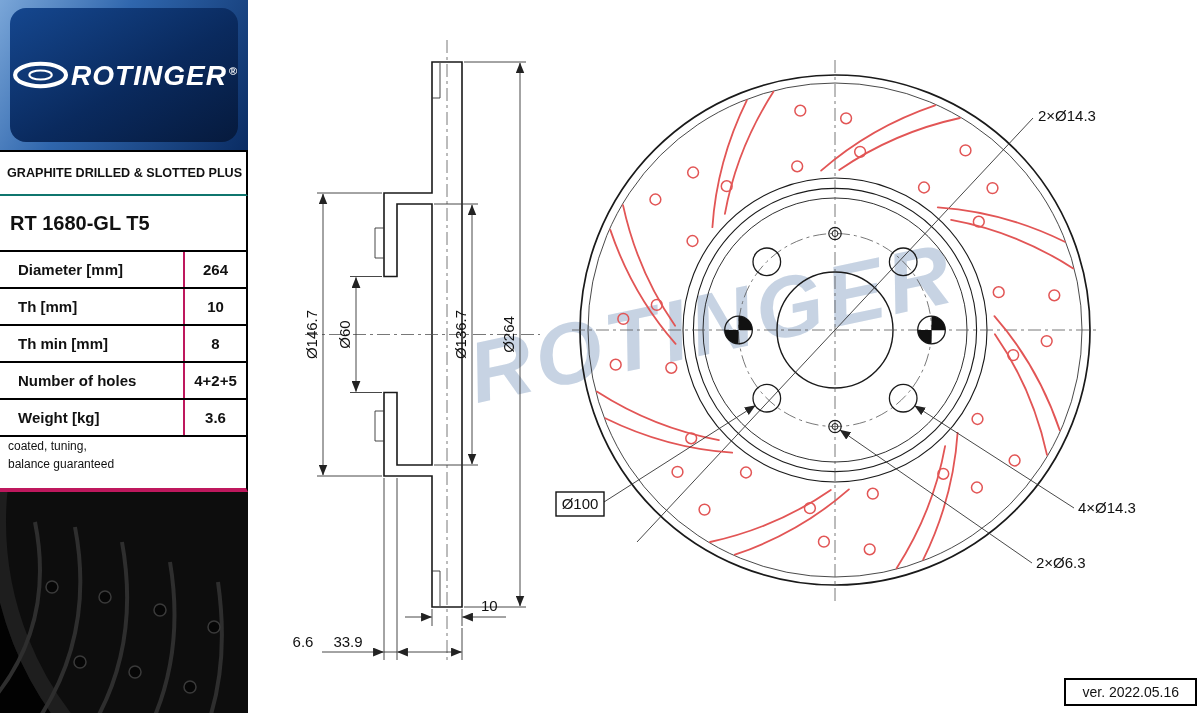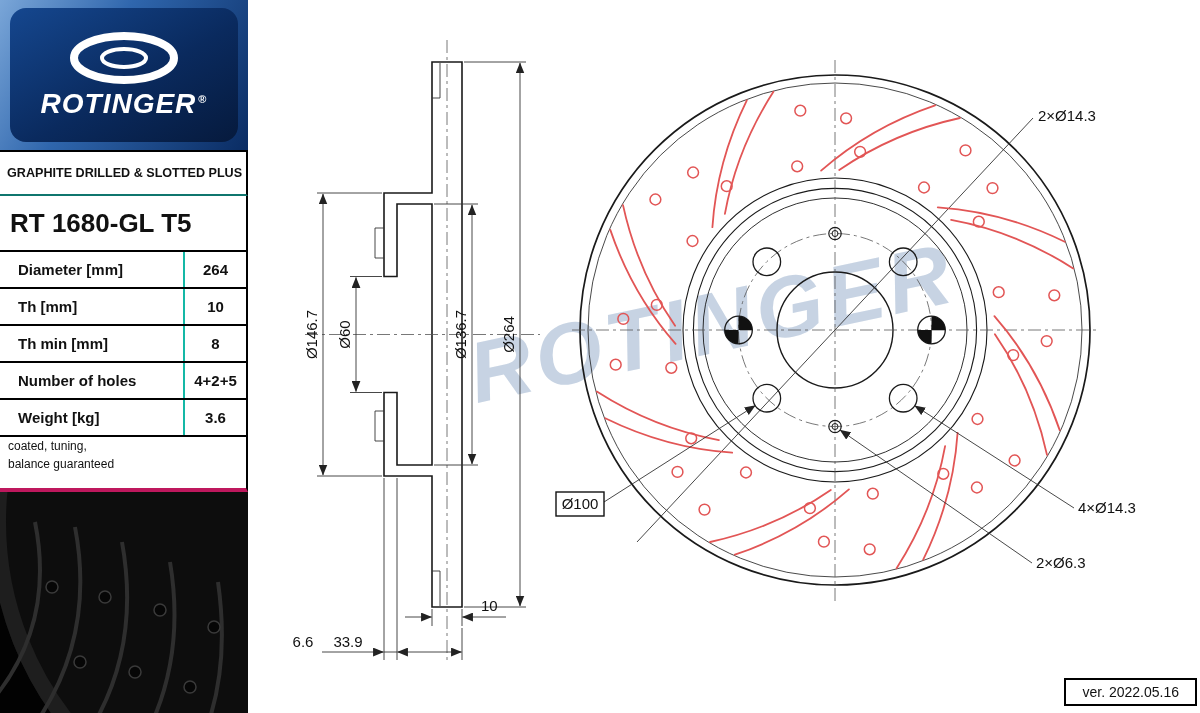--- a/index.html
+++ b/index.html
@@ -1,29 +1,29 @@
 <!DOCTYPE html>
 <html><head>
 <meta charset="utf-8">
 <style>
   *{margin:0;padding:0;box-sizing:border-box}
   html,body{background:#fff}
   body{font-family:"Liberation Sans",sans-serif;color:#111}
   .page{position:relative;width:1200px;height:713px;background:#fff;overflow:hidden}
   .left-panel{position:absolute;left:0;top:0;width:248px;height:713px;background:#fff}
   .logo-block{height:150px;background:linear-gradient(120deg,#7aa6d8 0%,#2f66ad 40%,#0a2c63 100%);display:flex;align-items:center;justify-content:center}
-  .logo-card{width:228px;height:134px;border-radius:16px;background:linear-gradient(150deg,#15478f 0%,#0a2a5e 55%,#061a3d 100%);display:flex;flex-direction:column;align-items:center;justify-content:center}
+  .logo-card{width:228px;height:134px;border-radius:16px;background:linear-gradient(150deg,#15478f 0%,#0a2a5e 55%,#061a3d 100%);display:flex;flex-direction:row;align-items:center;justify-content:center}
   .logo-text{color:#fff;font-weight:bold;font-style:italic;font-size:28px;letter-spacing:1px;margin-top:2px}
   .logo-text sup{font-size:11px;font-style:normal;vertical-align:10px;margin-left:2px}
   .tagline{height:46px;border-top:2px solid #000;border-bottom:2px solid #0f766e;border-right:2px solid #000;display:flex;align-items:center;padding-left:7px;font-weight:bold;font-size:12.6px;background:#fff}
-  .part-number{height:56px;border-bottom:2px solid #000;border-right:2px solid #000;display:flex;align-items:center;padding-left:10px;font-weight:bold;font-size:26px;background:#fff}
+  .part-number{height:56px;border-bottom:2px solid #000;border-right:2px solid #000;display:flex;align-items:center;padding-left:10px;font-weight:bold;font-size:20px;background:#fff}
   .spec-table{border-right:2px solid #000;background:#fff}
   .spec-row{height:37px;display:flex;border-bottom:2px solid #000}
   .spec-label{flex:1;display:flex;align-items:center;padding-left:18px;font-weight:bold;font-size:15px}
-  .spec-value{width:63px;border-left:2px solid #14b8a6;display:flex;align-items:center;justify-content:center;font-weight:bold;font-size:15px}
+  .spec-value{width:63px;border-left:2px solid #be185d;display:flex;align-items:center;justify-content:center;font-weight:bold;font-size:15px}
   .note{height:55px;border-bottom:4px solid #be185d;border-right:2px solid #000;padding:0 8px;font-size:12px;line-height:1.5;background:#fff}
   .photo{height:221px;background:#000;overflow:hidden}
   .drawing{position:absolute;left:248px;top:0}
   .dim{font:15px "Liberation Sans",sans-serif;fill:#111}
   .watermark{font:italic bold 86px "Liberation Sans",sans-serif;fill:#91a9c8;opacity:.5;letter-spacing:5px}
   .version-box{position:absolute;right:3px;bottom:7px;border:2px solid #000;background:#fff;padding:4px 16px;font-size:14px}
   .outline{fill:#fff;stroke:#1a1a1a;stroke-width:1.6}
   .thin{stroke:#333;stroke-width:.9;fill:none}
   .cl{stroke:#555;stroke-width:.8;fill:none;stroke-dasharray:13 4 3 4}
   .circ{fill:none;stroke:#1a1a1a}

